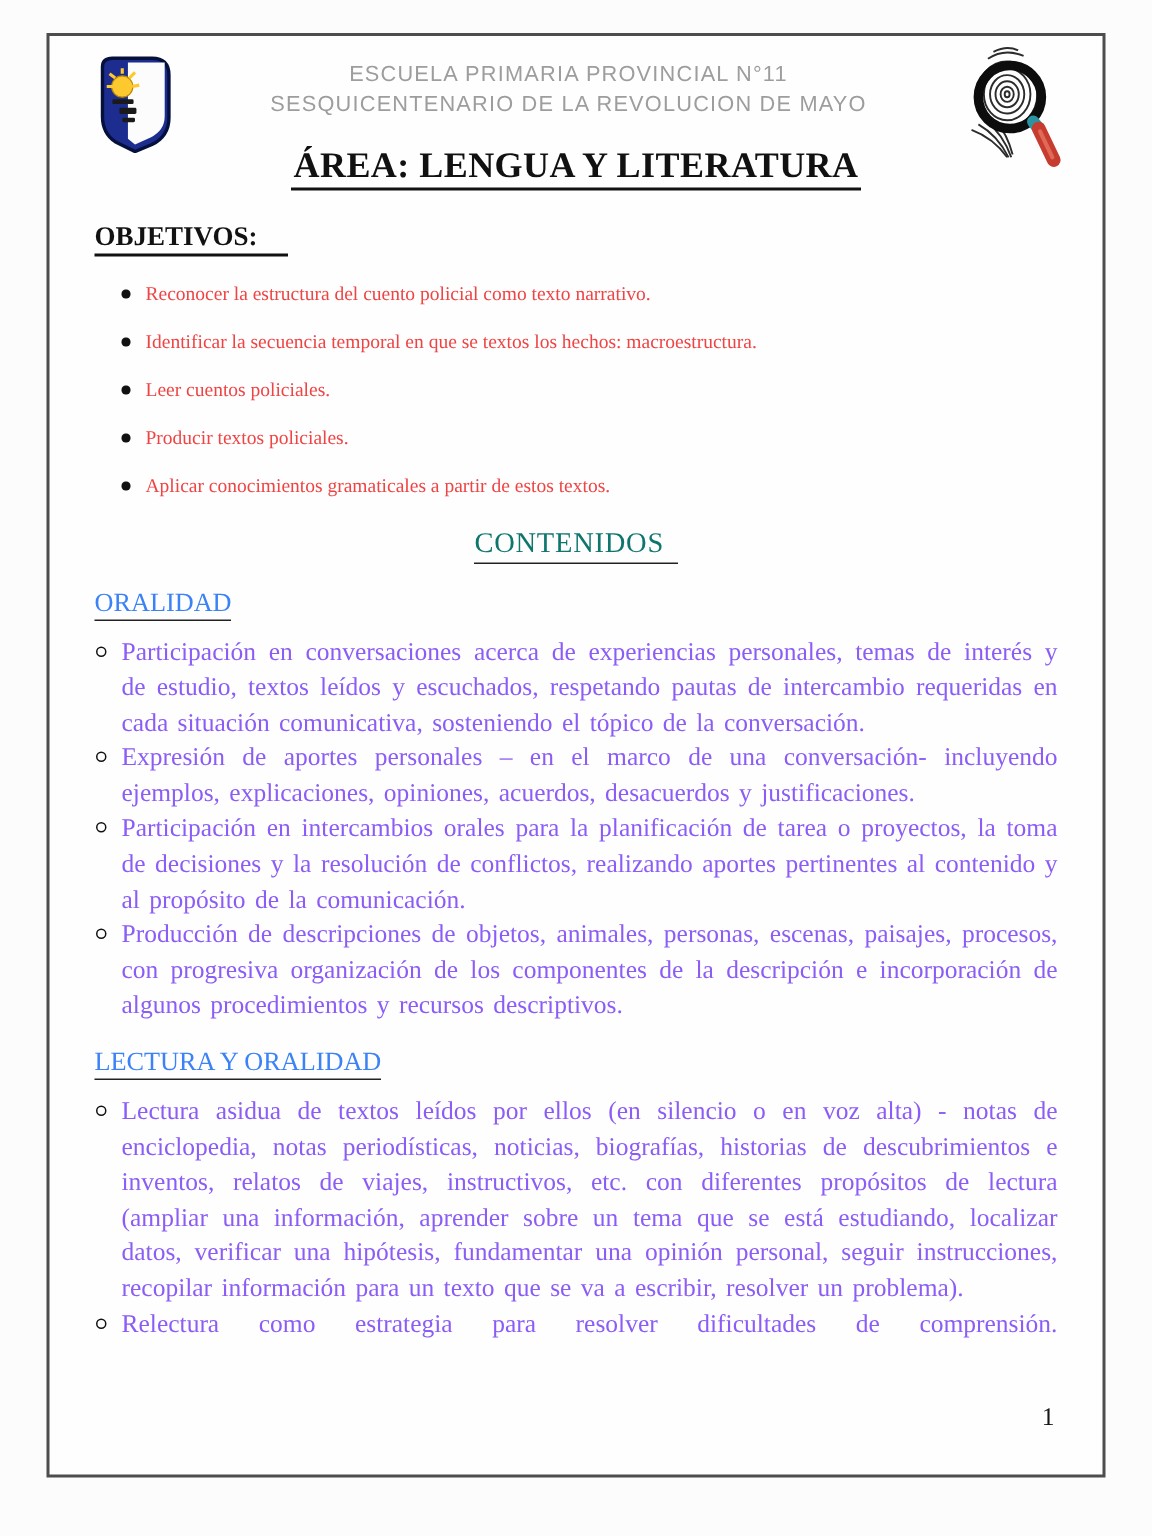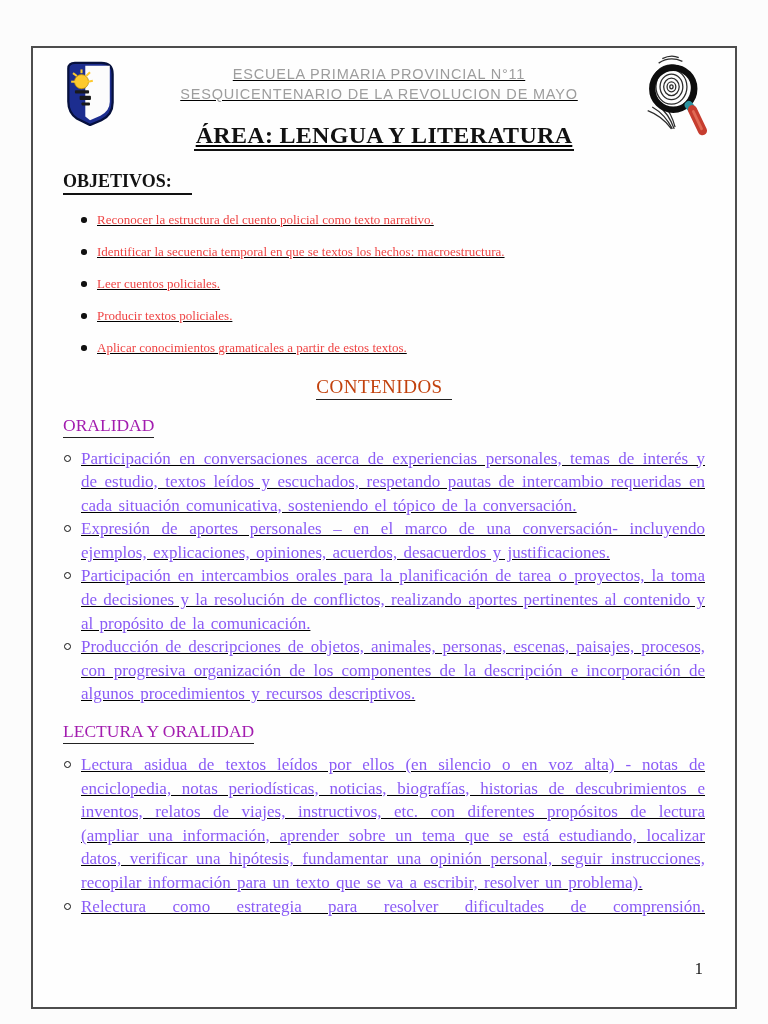--- a/index.html
+++ b/index.html
@@ -1,45 +1,45 @@
 <!DOCTYPE html>
 <html><head>
 <meta charset="utf-8">
 <style>
   * { margin:0; padding:0; box-sizing:border-box; }
   html,body { width:768px; height:1024px; background:#fcfcfc; font-family:"Liberation Serif", serif; }
   .canvas {
     position:relative; width:768px; height:1024px; background:#fcfcfc; overflow:hidden;
   }
   .page {
-    position:absolute; left:31px; top:46px; width:706px; height:963px;
+    position:absolute; left:31px; top:22px; width:706px; height:963px;
     background:#fefefe; border:2px solid #4d4d4d;
-    padding:8px 30px 0 30px; overflow:hidden;text-decoration:underline;
+    padding:8px 30px 0 30px; overflow:hidden;
   }
   
   .header { display:flex; justify-content:space-between; align-items:flex-start; height:62px; }
   .crest { width:54px; height:66px; margin-top:4px; flex:0 0 auto; }
   .header-text {
     flex:1; text-align:center; margin-top:8px;
     font-family:"Liberation Sans", sans-serif;
     color:#9d9d9d; font-size:14.5px; line-height:20px; letter-spacing:0.8px;
   }
   .magnifier { width:70px; height:84px; margin-top:-2px; margin-right:-6px; flex:0 0 auto; }
   
   .title {
     text-align:center; font-size:24px; font-weight:bold; color:#111;
     margin-top:4px; letter-spacing:0.3px;
   }
   .title span { border-bottom:2.5px solid #111; padding:0 2px 1px 2px; }
   
   .h-obj { margin-top:22px; font-size:18px; font-weight:bold; color:#121212; }
   .h-obj span { display:inline-block; border-bottom:2.2px solid #111; padding-right:20px; padding-bottom:1px; }
-  .h-cont { margin-top:16px; text-align:center; font-size:19px; color:#c2410c; letter-spacing:0.5px; }
+  .h-cont { margin-top:16px; text-align:center; font-size:19px; color:#0f766e; letter-spacing:0.5px; }
   .h-cont span { display:inline-block; border-bottom:1.6px solid #222; padding-right:9px; padding-bottom:1px; }
-  .h-sec { margin-top:15px; font-size:17.5px; color:#a21caf; }
+  .h-sec { margin-top:15px; font-size:17.5px; color:#3b82f6; }
   .h-sec span { display:inline-block; border-bottom:1.6px solid #222; padding-bottom:1px; }
   
   ul.objetivos { list-style:none; margin-top:13px; }
   ul.objetivos li {
     position:relative; padding-left:34px; margin-bottom:8.5px;
     font-size:13px; line-height:23.5px; color:#ef4444;
   }
   .disc {
     position:absolute; left:18px; top:9px; width:5.5px; height:5.5px;
     border-radius:50%; background:#111;

